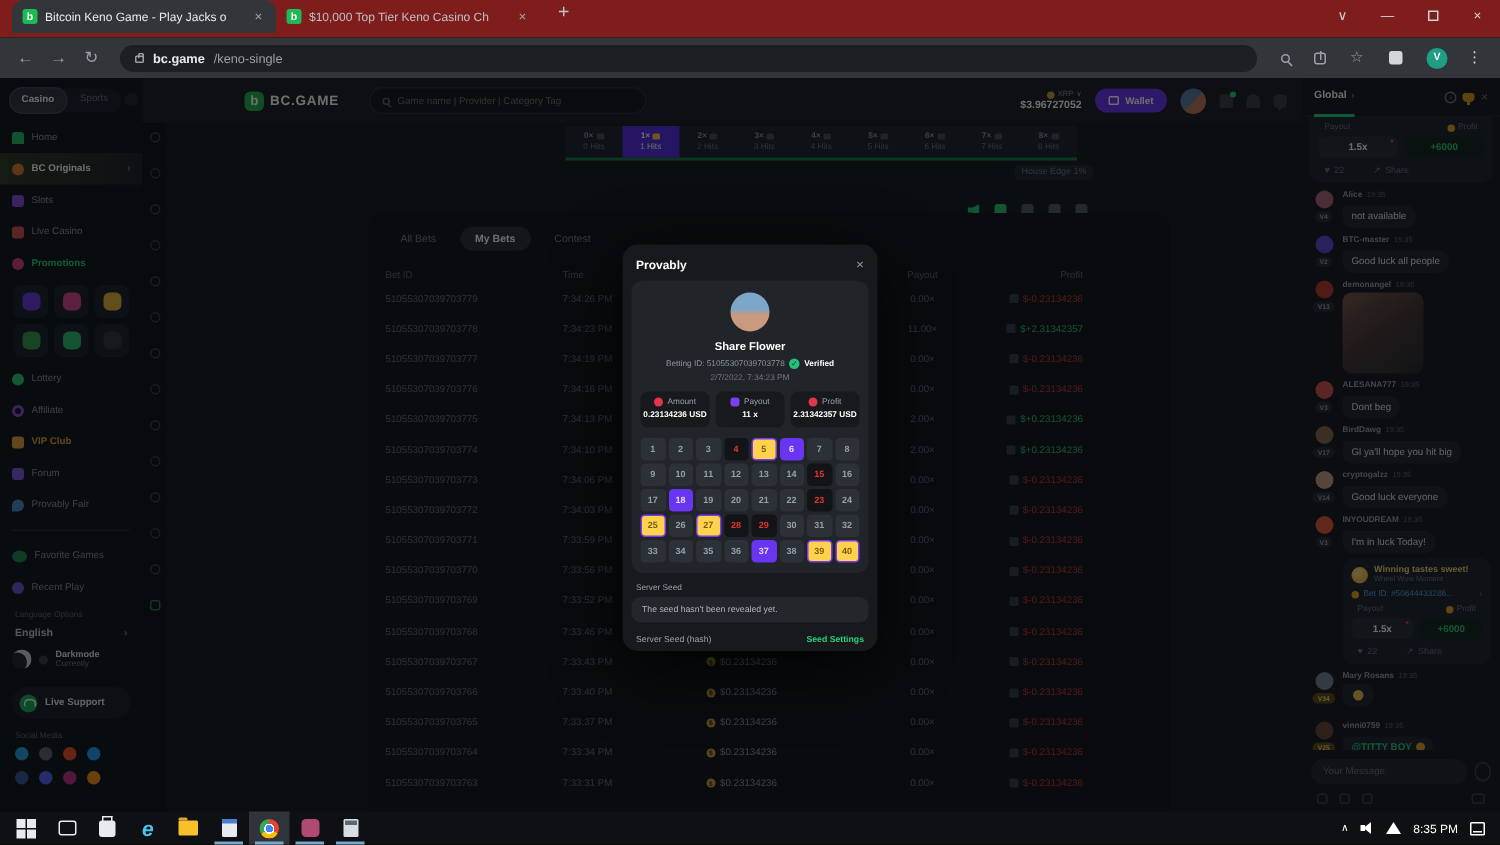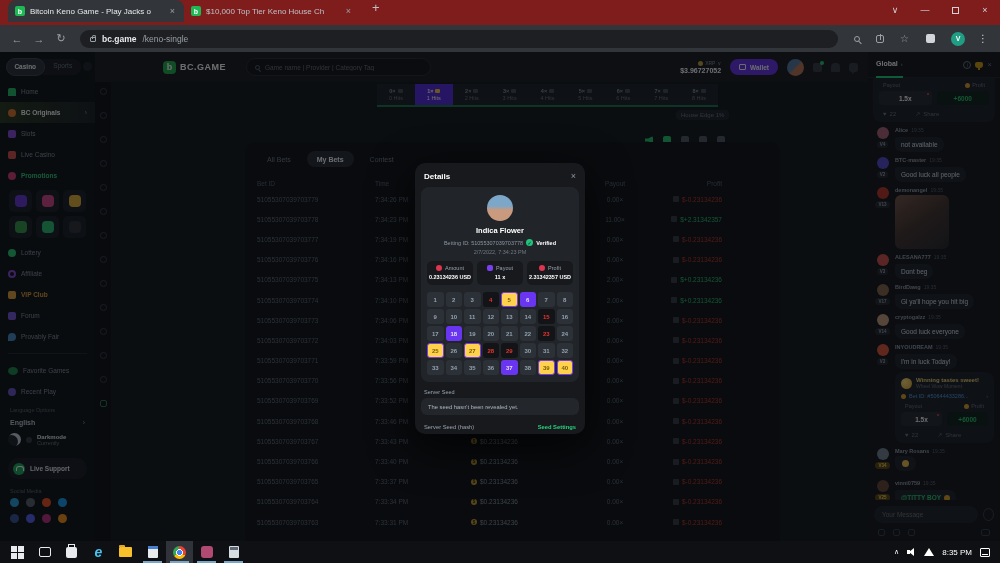--- a/index.html
+++ b/index.html
@@ -251,21 +251,21 @@
 <div class="tabstrip">
   <div style="display:flex;align-items:flex-end">
 
   <div class="tab active">
         <span class="fav">b</span>
         <span class="tab-title">Bitcoin Keno Game - Play Jacks o</span>
         <span class="tclose">×</span>
       </div>
       <div class="tab inactive">
         <span class="fav">b</span>
-        <span class="tab-title">$10,000 Top Tier Keno House Ch</span>
+        <span class="tab-title">$10,000 Top Tier Keno Casino Ch</span>
         <span class="tclose">×</span>
       </div>
     </div>
   <span class="newtab">+</span>
   <div class="winctl">
     <span class="winbtn">∨</span>
     <span class="winbtn">—</span>
     <span class="winbtn">
         <span class="maxbox"></span>
       </span>
@@ -1015,26 +1015,26 @@
       <span class="cfi"></span>
       <span class="cfi"></span>
       <span class="cfi kb"></span>
     </div>
   </div>
 
   <div class="dim"></div>
 
   <div class="modal">
     <div class="mhead">
-      <span class="mtitle">Details</span>
+      <span class="mtitle">Provably</span>
       <span class="mclose">×</span>
     </div>
     <div class="mcard">
       <span class="mavatar"></span>
-      <span class="mname">Indica Flower</span>
+      <span class="mname">Share Flower</span>
       <span class="mbet">
         <span class="mbid">Betting ID: 51055307039703778</span>
         <span class="vchk">✓</span>
         <span class="vtxt">Verified</span>
       </span>
       <span class="mdate">2/7/2022, 7:34:23 PM</span>
       <div class="mstats">
 
       <div class="stat">
             <span class="stop">

